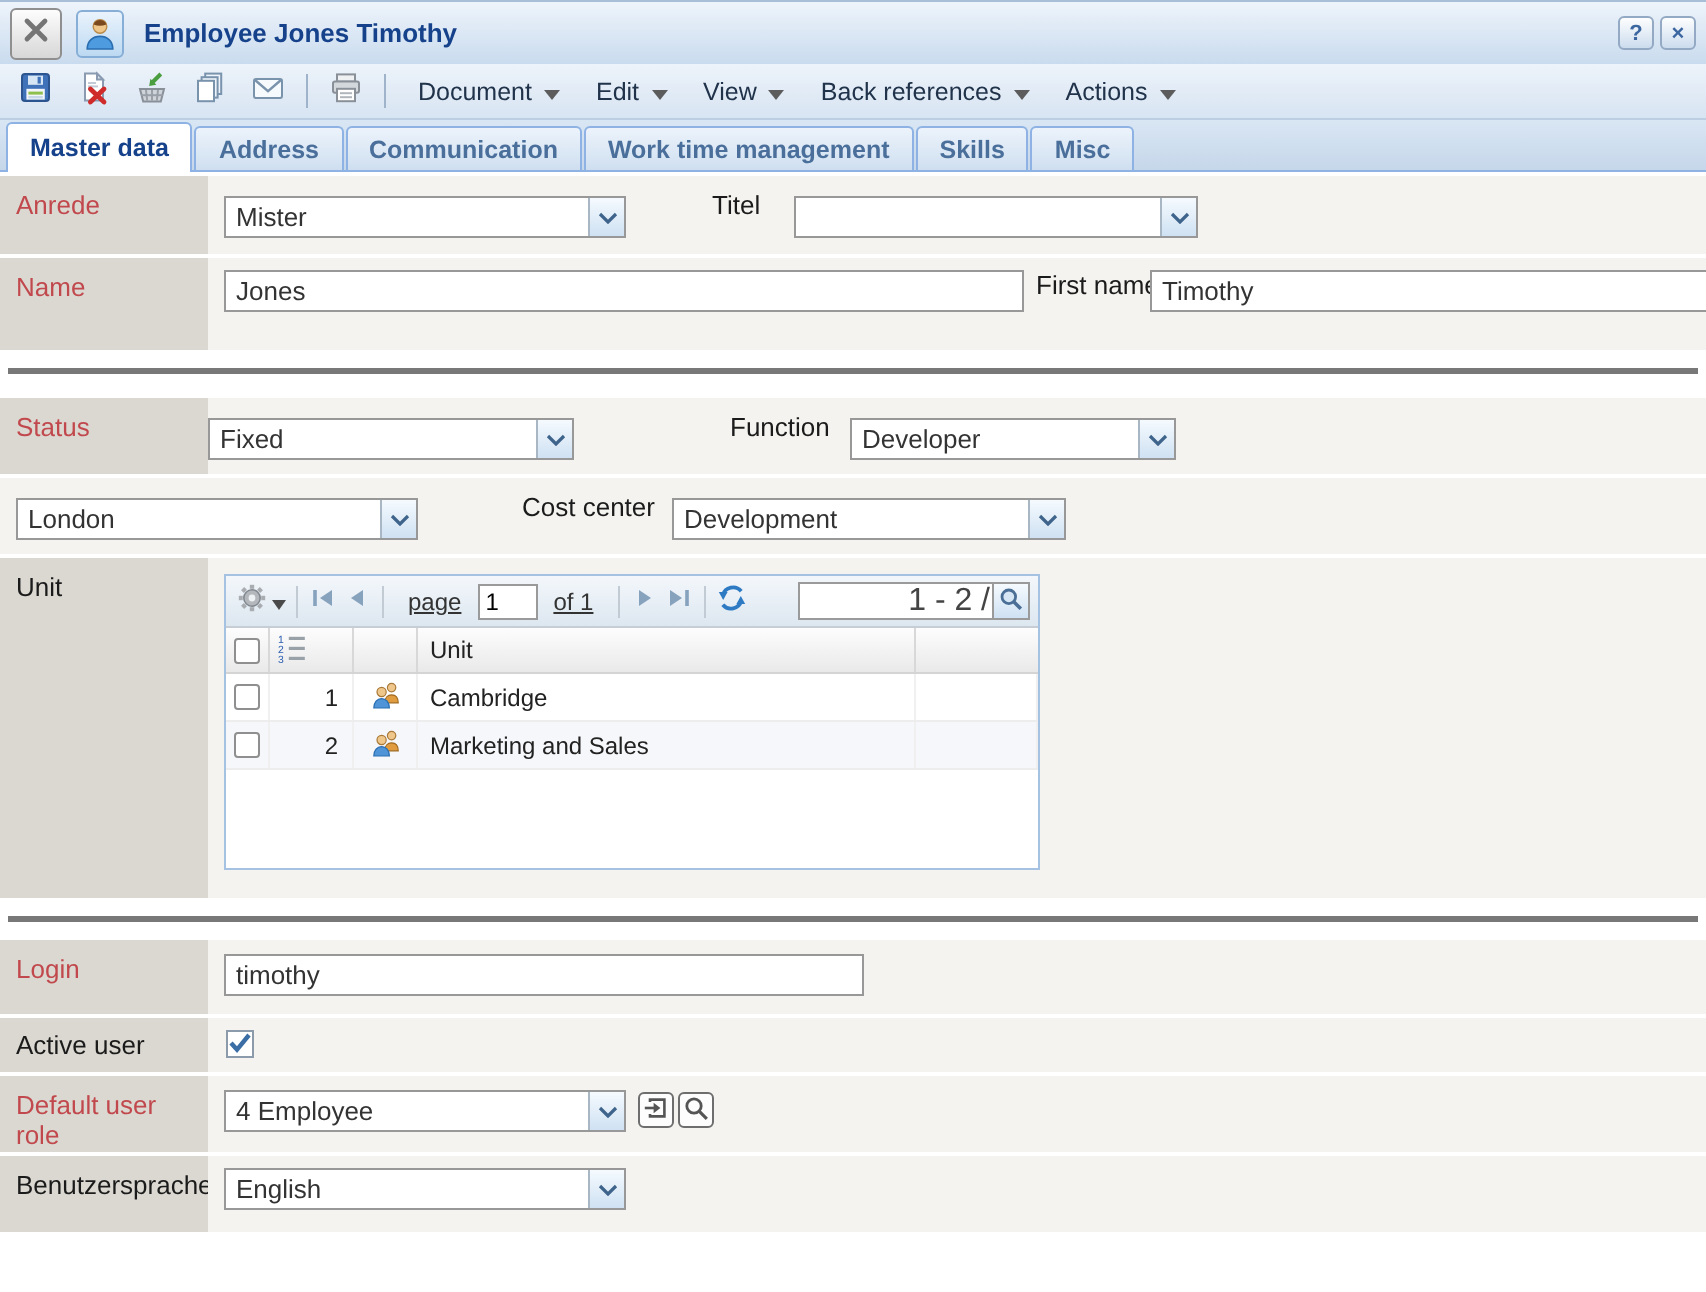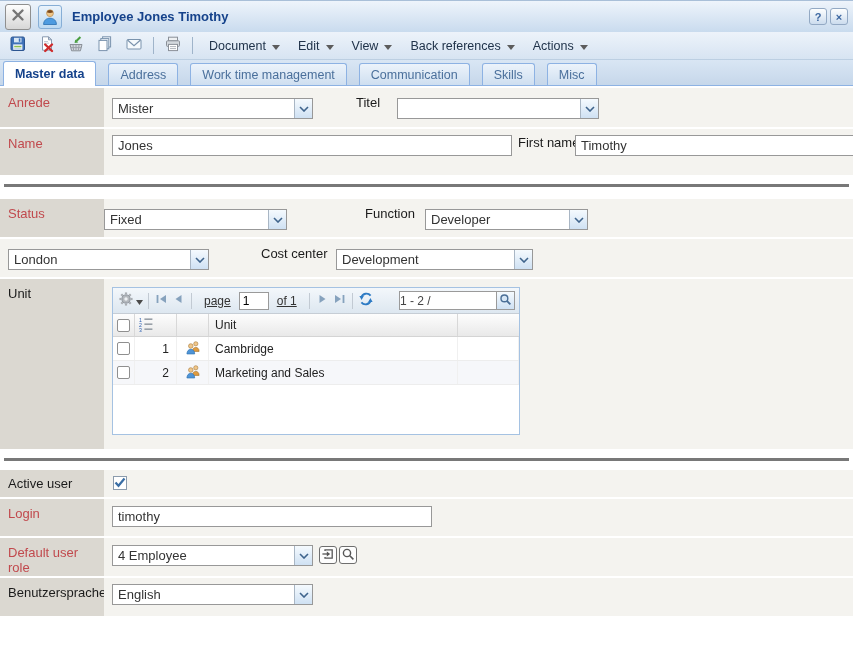--- a/index.html
+++ b/index.html
@@ -24,24 +24,24 @@
              display:flex; align-items:center; padding:0 6px; }
   .icon-btn { width:24px; height:22px; border:none; background:transparent; display:flex; align-items:center;
              justify-content:center; margin-right:5px; cursor:pointer; }
   .tsep { width:1px; height:17px; background:#9fb4ca; margin:0 7px 0 2px; }
   .menu-item { display:flex; align-items:center; gap:6px; padding:4px 9px; font-size:12.5px; color:#20334a;
              cursor:pointer; background:transparent; border:none; font-family:inherit; }
   .menu-item:first-of-type { margin-left:14px; }
 
   
   .tabbar { height:26px; background:linear-gradient(#d9e6f4,#c6d7ea); border-bottom:1px solid #8db2e3;
-            display:flex; align-items:flex-end; padding-left:3px; gap:12px; }
+            display:flex; align-items:flex-end; padding-left:3px; gap:1px; }
   .tab { height:22px; padding:0 11px; display:flex; align-items:center; font-size:12.5px; color:#4a6f9b;
          border:1px solid #8db2e3; border-bottom:none; border-radius:3px 3px 0 0;
-         background:linear-gradient(#ecf3fb,#cfdff0); cursor:pointer; position:relative; }
+         background:linear-gradient(#ecf3fb,#cfdff0); cursor:pointer; position:relative;font-weight:bold; }
   .tab.active { height:25px; background:#fff; color:#15428b; font-weight:bold; z-index:2; margin-bottom:-1px; }
 
   
   .form-body { background:#fff; padding-top:2px; height:560px; overflow:hidden; }
   .frow { display:flex; margin-bottom:2px; }
   .frow .lbl { width:104px; min-width:104px; background:#dbd8d1; padding:7px 4px 0 8px; color:#1b1b1b; font-size:13px; }
   .frow .lbl.req { color:#c1494d; }
   .frow .content { flex:1; background:#f4f3ef; position:relative; }
   .divider-block { background:#fff; position:relative; }
   .divider-line { position:absolute; left:4px; right:4px; top:9px; height:3px; background:#787878; }
@@ -64,21 +64,21 @@
   .grid { position:absolute; left:8px; top:8px; width:408px; height:148px; border:1px solid #a5c2e2;
           background:#fff; display:flex; flex-direction:column; }
   .grid-toolbar { height:26px; background:linear-gradient(#f3f7fb,#dde7f0); border-bottom:1px solid #c6cdd5;
           display:flex; align-items:center; padding:0 4px; font-size:12px; color:#333; }
   .gbtn { border:none; background:transparent; padding:1px; display:flex; align-items:center; cursor:pointer; }
   .gsep { width:1px; height:16px; background:#c2cad3; margin:0 4px; }
   .glabel { margin:0 8px;text-decoration:underline; }
   .page-input { width:30px; height:18px; border:1px solid #9a9a9a; font-size:12px; font-family:inherit; padding:0 3px; }
   .gsearch { margin-left:auto; width:116px; height:19px; border:1px solid #9a9a9a; background:#fff;
           display:flex; align-items:center; }
-  .gsearch .range { flex:1; text-align:left; font-size:12px; color:#444; padding-right:1px; }
+  .gsearch .range { flex:1; text-align:right; font-size:16px; color:#444; padding-right:1px; }
   .mag-btn { width:18px; height:17px; border-left:1px solid #9a9a9a; background:linear-gradient(#f5fafe,#cfe1f3);
           display:flex; align-items:center; justify-content:center; cursor:pointer; }
 
   .grid-header { height:23px; display:flex; background:linear-gradient(#fdfdfd,#e9e9e9);
           border-bottom:1px solid #d4d4d4; font-size:12px; color:#222; }
   .gcol { display:flex; align-items:center; border-right:1px solid #d8d8d8; }
   .c-check { width:22px; justify-content:center; }
   .c-num { width:42px; }
   .c-icon { width:32px; justify-content:center; }
   .c-unit { width:249px; padding-left:6px; }
@@ -213,22 +213,22 @@
     <span>Actions</span>
     <span><svg width="8" height="5">
           <polygon points="0,0 8,0 4,5" fill="#5c5c5c"></polygon>
         </svg></span>
   </button>
 </div>
 
 <div class="tabbar">
   <div class="tab active">Master data</div>
   <div class="tab">Address</div>
+  <div class="tab">Communication</div>
   <div class="tab">Work time management</div>
-  <div class="tab">Communication</div>
   <div class="tab">Skills</div>
   <div class="tab">Misc</div>
 </div>
 
 <div class="form-body">
 
 
   <div class="frow" style="height:39px">
     <div class="lbl req">Anrede</div>
     <div class="content">
@@ -448,35 +448,35 @@
         </div>
       </div>
 
     </div>
   </div>
 
   <div class="divider-block" style="height:21px">
     <div class="divider-line"></div>
   </div>
 
+  <div class="frow" style="height:37px">
+    <div class="lbl req">Login</div>
+    <div class="content">
+      <input class="tinput" style="left: 8px; top: 7px; width: 320px;" value="timothy">
+    </div>
+  </div>
+
   <div class="frow" style="height:27px">
     <div class="lbl" style="padding-top:6px">Active user</div>
     <div class="content">
       <span class="checkbox" style="left:9px; top:6px">
         <span><svg width="12" height="11">
               <path d="M1.5 5.5 L4.5 8.8 L10.5 1.5" fill="none" stroke="#3a6ea5" stroke-width="2.2"></path>
             </svg></span>
       </span>
-    </div>
-  </div>
-
-  <div class="frow" style="height:37px">
-    <div class="lbl req">Login</div>
-    <div class="content">
-      <input class="tinput" style="left: 8px; top: 7px; width: 320px;" value="timothy">
     </div>
   </div>
 
   <div class="frow" style="height:38px">
     <div class="lbl req">Default user role</div>
     <div class="content">
       <div class="sel" style="left:8px; top:7px; width:201px">
         <span class="val">4 Employee</span>
         <span class="arrow">
             <svg width="10" height="6">

